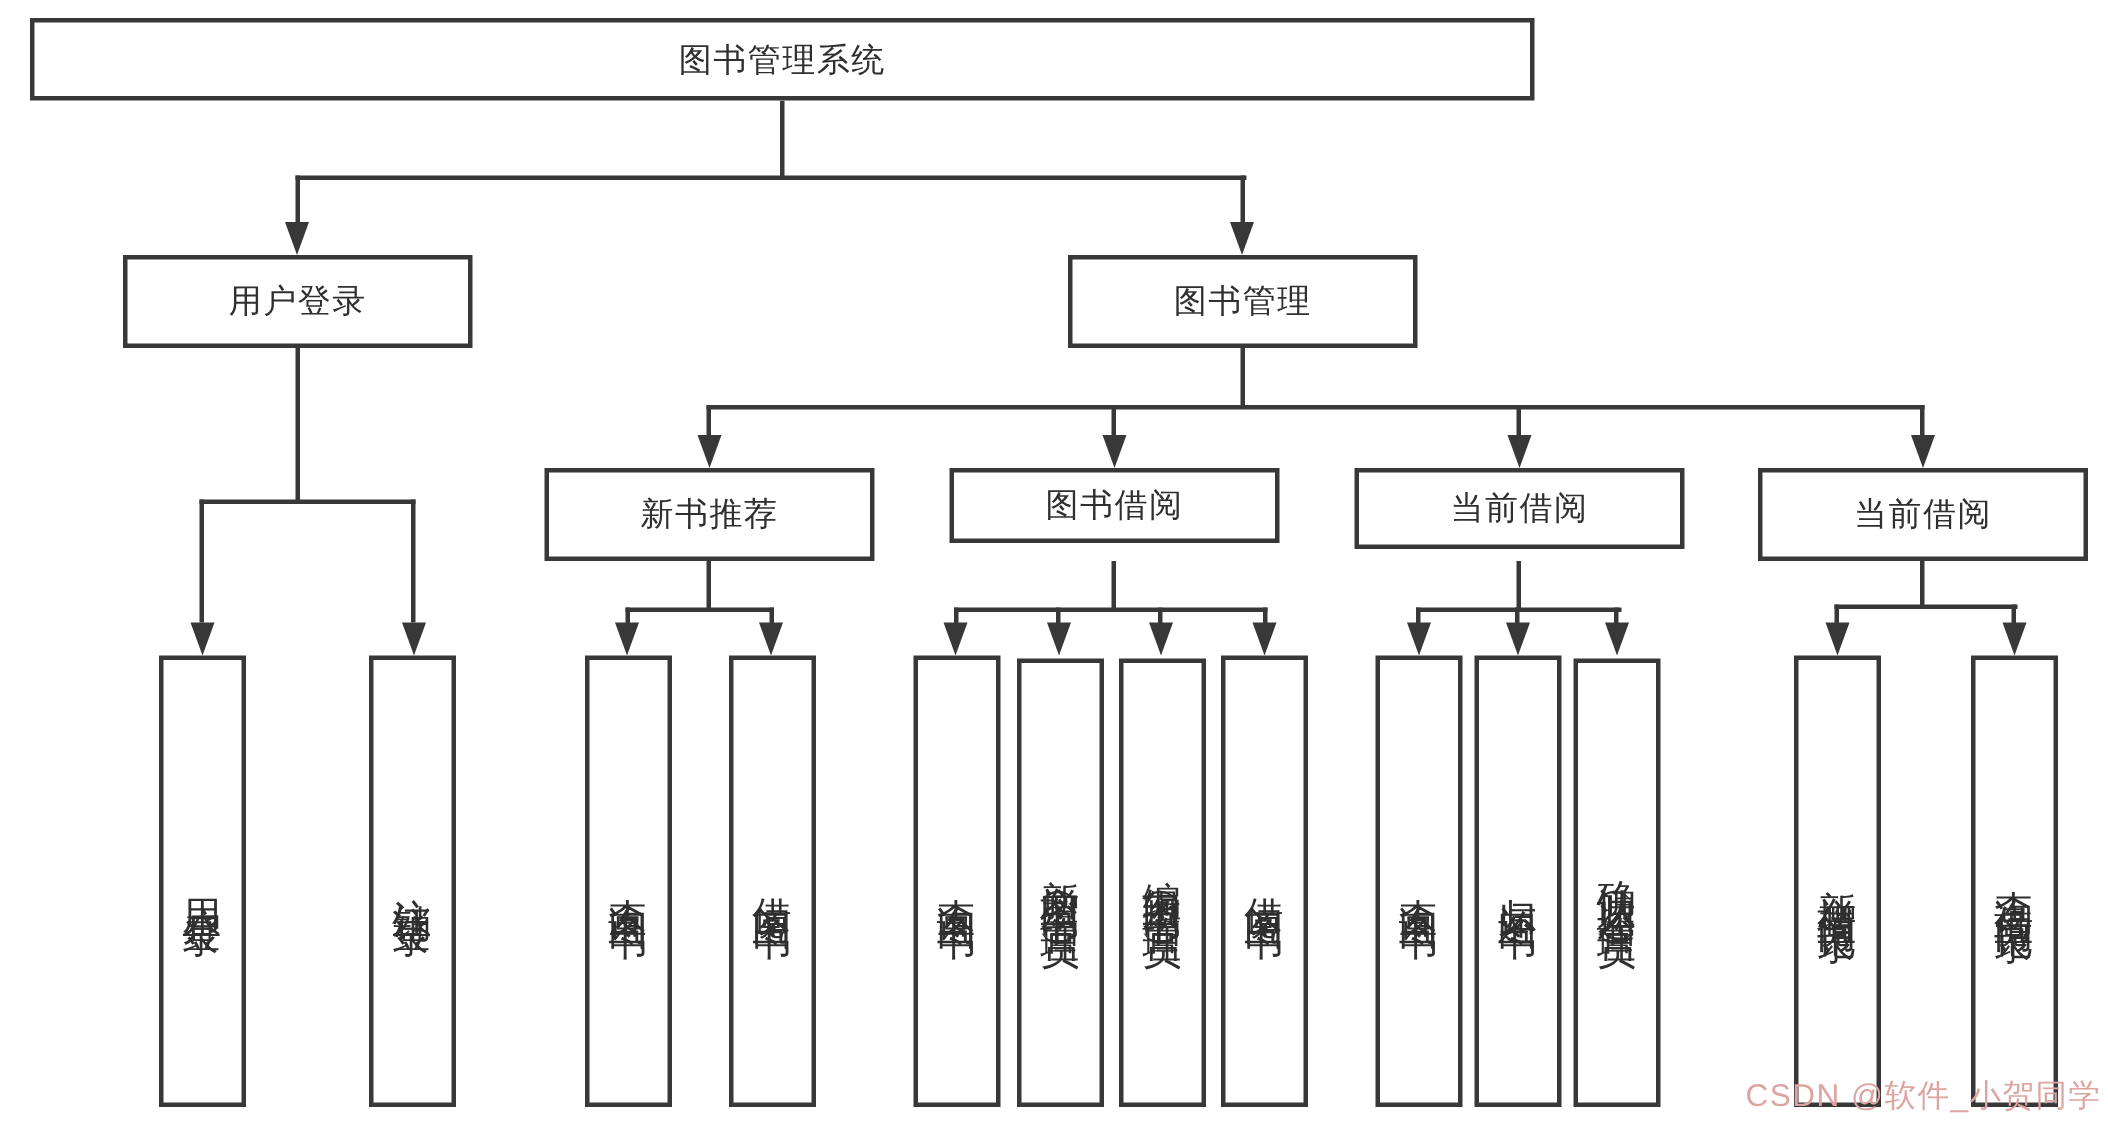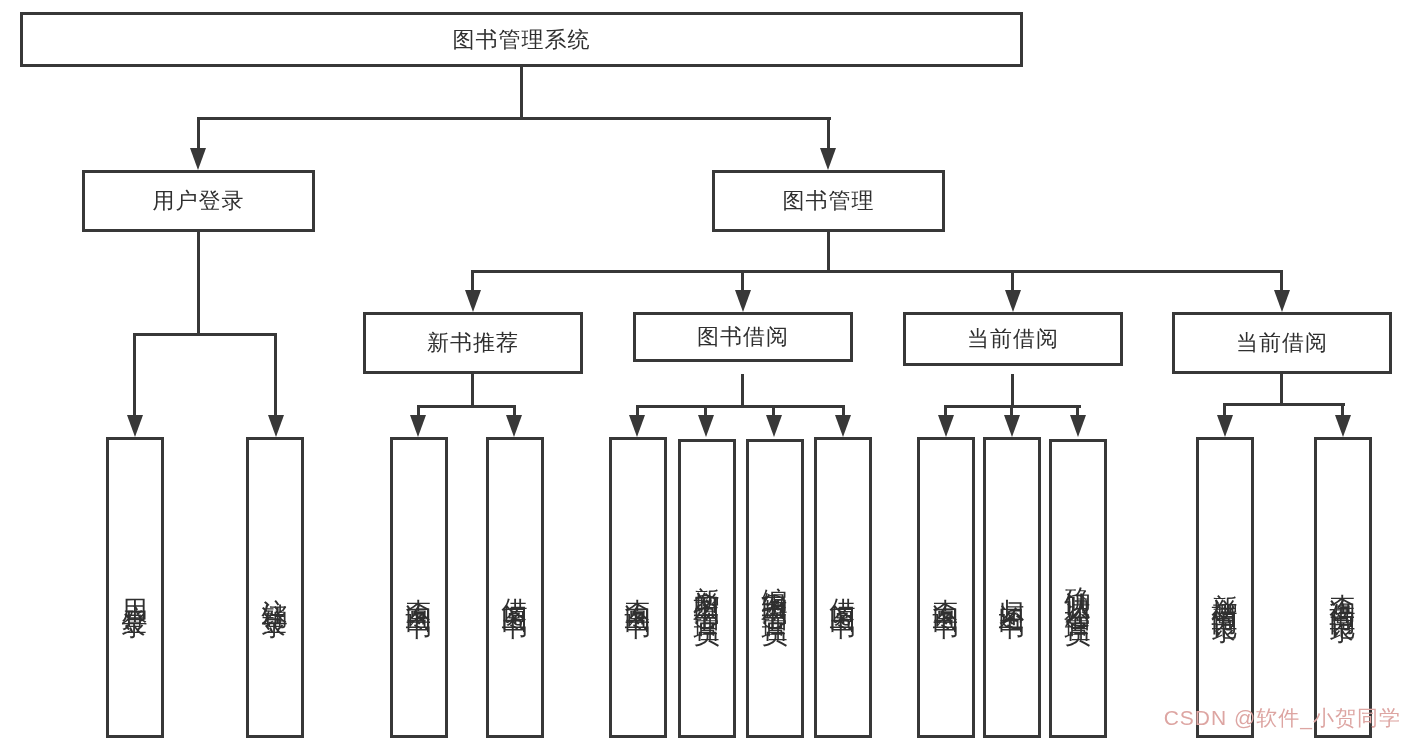--- a/index.html
+++ b/index.html
@@ -19,21 +19,21 @@
     writing-mode:vertical-rl;
     font-size:26px; letter-spacing:5px; line-height:1;
   }
   .line { position:absolute; background:var(--line, #383838); z-index:1; }
   .arrow {
     position:absolute; width:0; height:0; z-index:3;
     border-left:8px solid transparent; border-right:8px solid transparent;
     border-top:22px solid var(--line, #383838);
   }
   .watermark {
-    position:absolute; right:4px; bottom:15px; z-index:10;
+    position:absolute; right:4px; bottom:3px; z-index:10;
     font-size:21px; letter-spacing:1px;
     color:var(--watermark, #dda5a2);
   }
 </style>
 </head>
 <body>
 
 <div class="canvas">
 
   <div class="line" style="left:520px;top:67px;width:3px;height:51px"></div>

